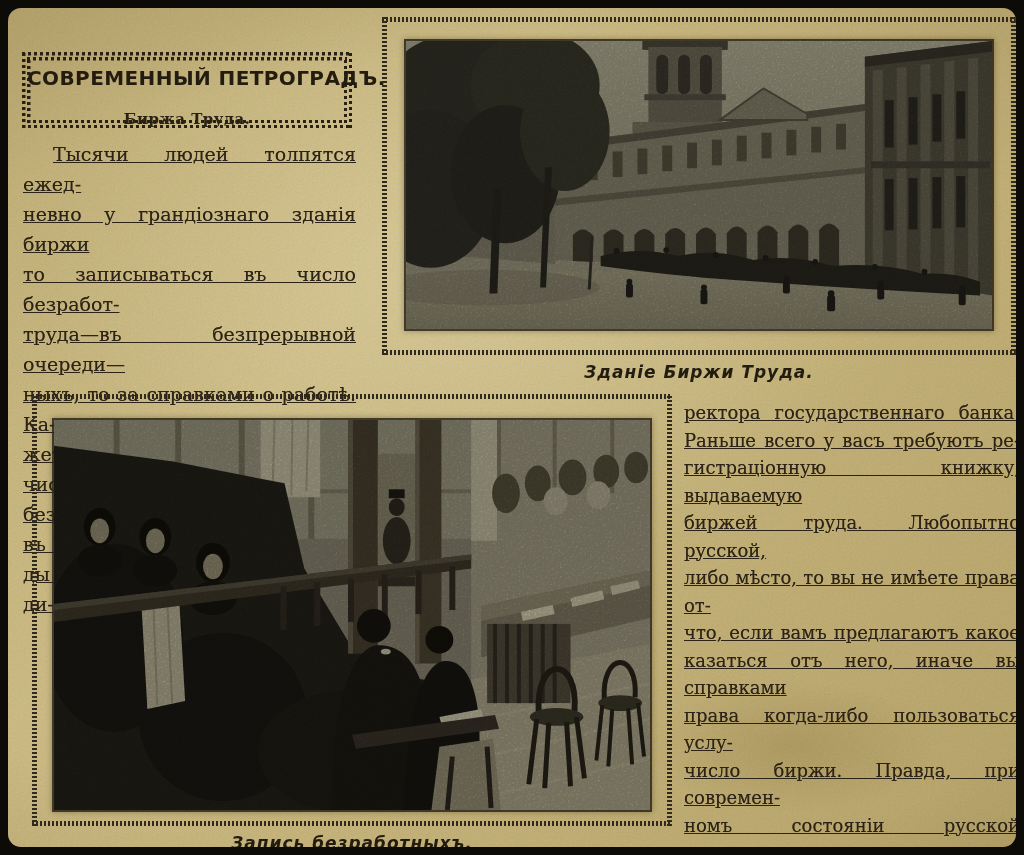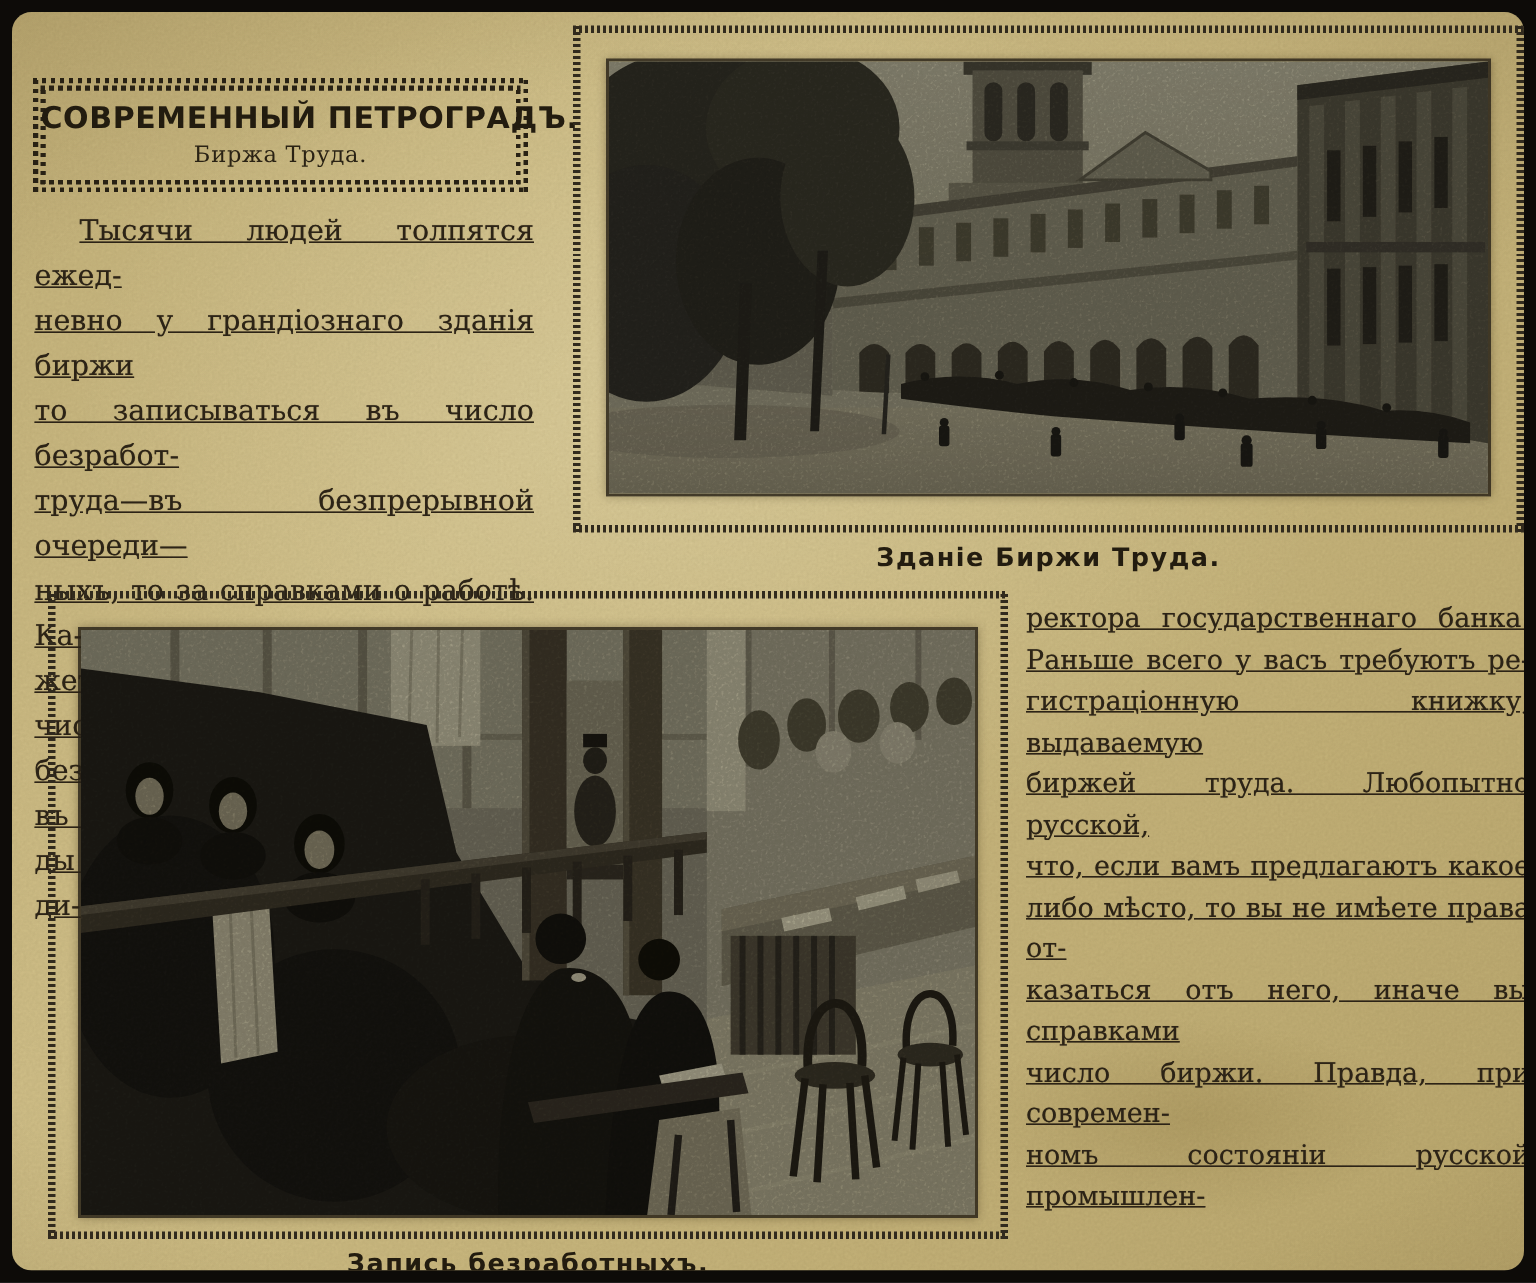--- a/index.html
+++ b/index.html
@@ -25,37 +25,37 @@
     background:
       repeating-linear-gradient(90deg,#2a2315 0 3px,transparent 3px 6px) left top    / 100% 3.5px no-repeat,
       repeating-linear-gradient(90deg,#2a2315 0 3px,transparent 3px 6px) left bottom / 100% 3.5px no-repeat,
       repeating-linear-gradient(0deg, #2a2315 0 3px,transparent 3px 6px) left top    / 3.5px 100% no-repeat,
       repeating-linear-gradient(0deg, #2a2315 0 3px,transparent 3px 6px) right top   / 3.5px 100% no-repeat;}
 
   .masthead{position:absolute;left:14px;top:44px;width:330px;height:76px;box-sizing:border-box;padding:5px;}
   .masthead-inner{width:100%;height:100%;box-sizing:border-box;padding-top:9px;text-align:center;}
   .masthead-title{font-family:"DejaVu Sans","Liberation Sans",sans-serif;font-weight:bold;
     font-size:20px;letter-spacing:.4px;color:#241d10;white-space:nowrap;}
-  .masthead-sub{margin-top:4px;font-size:15px;font-weight:normal;color:#2c2415;letter-spacing:.5px;}
+  .masthead-sub{margin-top:20px;font-size:15px;font-weight:bold;color:#2c2415;letter-spacing:.5px;}
 
   .col{position:absolute;color:#2e2517;text-shadow:0 0 .5px rgba(46,37,23,.55);}
   .left-col{left:15px;top:131px;width:333px;font-size:19px;line-height:30px;}
   .right-col{left:676px;top:391px;width:336px;font-size:18px;line-height:27.5px;}
   .line{text-align:justify;text-align-last:justify;text-decoration:underline;}
   .line.indent{text-indent:30px;}
 
   figure{margin:0;position:absolute;}
   .fig-top{left:374px;top:9px;width:634px;}
   .fig-top .tickframe{width:634px;height:338px;box-sizing:border-box;padding:22px 22px 24px 22px;}
   .fig-bottom{left:24px;top:386px;width:640px;}
   .fig-bottom .tickframe{width:640px;height:432px;box-sizing:border-box;padding:24px 20px 14px 20px;}
   .photo{width:100%;height:100%;display:block;border:2px solid rgba(43,37,25,.85);
     box-shadow:0 0 6px rgba(40,30,10,.35);box-sizing:border-box;}
   figcaption{margin-top:7px;text-align:center;font-family:"DejaVu Sans","Liberation Sans",sans-serif;
-    font-weight:bold;font-size:17px;letter-spacing:1px;color:#241d10;}
+    font-weight:bold;font-size:17px;letter-spacing:1px;color:#241d10;font-style:italic;}
 </style>
 </head>
 <body>
 
 <div class="page">
   <div class="paper">
 
     <div class="masthead dotframe">
       <div class="masthead-inner dotframe">
         <div class="masthead-title">СОВРЕМЕННЫЙ ПЕТРОГРАДЪ.</div>
@@ -347,23 +347,24 @@
         </svg>
       </div>
       <figcaption>Запись безработныхъ.</figcaption>
     </figure>
 
     <div class="col right-col">
       <div class="line">ректора государственнаго банка.</div>
       <div class="line">Раньше всего у васъ требуютъ ре-</div>
       <div class="line">гистраціонную книжку, выдаваемую</div>
       <div class="line">биржей труда. Любопытно русской,</div>
+      <div class="line">либо мѣсто, то вы не имѣете права от-</div>
       <div class="line">что, если вамъ предлагаютъ какое</div>
-      <div class="line">либо мѣсто, то вы не имѣете права от-</div>
       <div class="line">казаться отъ него, иначе вы справками</div>
+      <div class="line">права когда-либо пользоваться услу-</div>
       <div class="line">число биржи. Правда, при современ-</div>
       <div class="line">номъ состояніи русской промышлен-</div>
 
     </div>
 
     <svg class="paper-grain">
       <filter id="pg">
           <feTurbulence type="fractalNoise" baseFrequency="0.5" numOctaves="2"></feTurbulence>
         <feColorMatrix type="matrix" values="0 0 0 0 .2  0 0 0 0 .17  0 0 0 0 .1  .5 .5 .5 0 0"></feColorMatrix>
       </filter>

